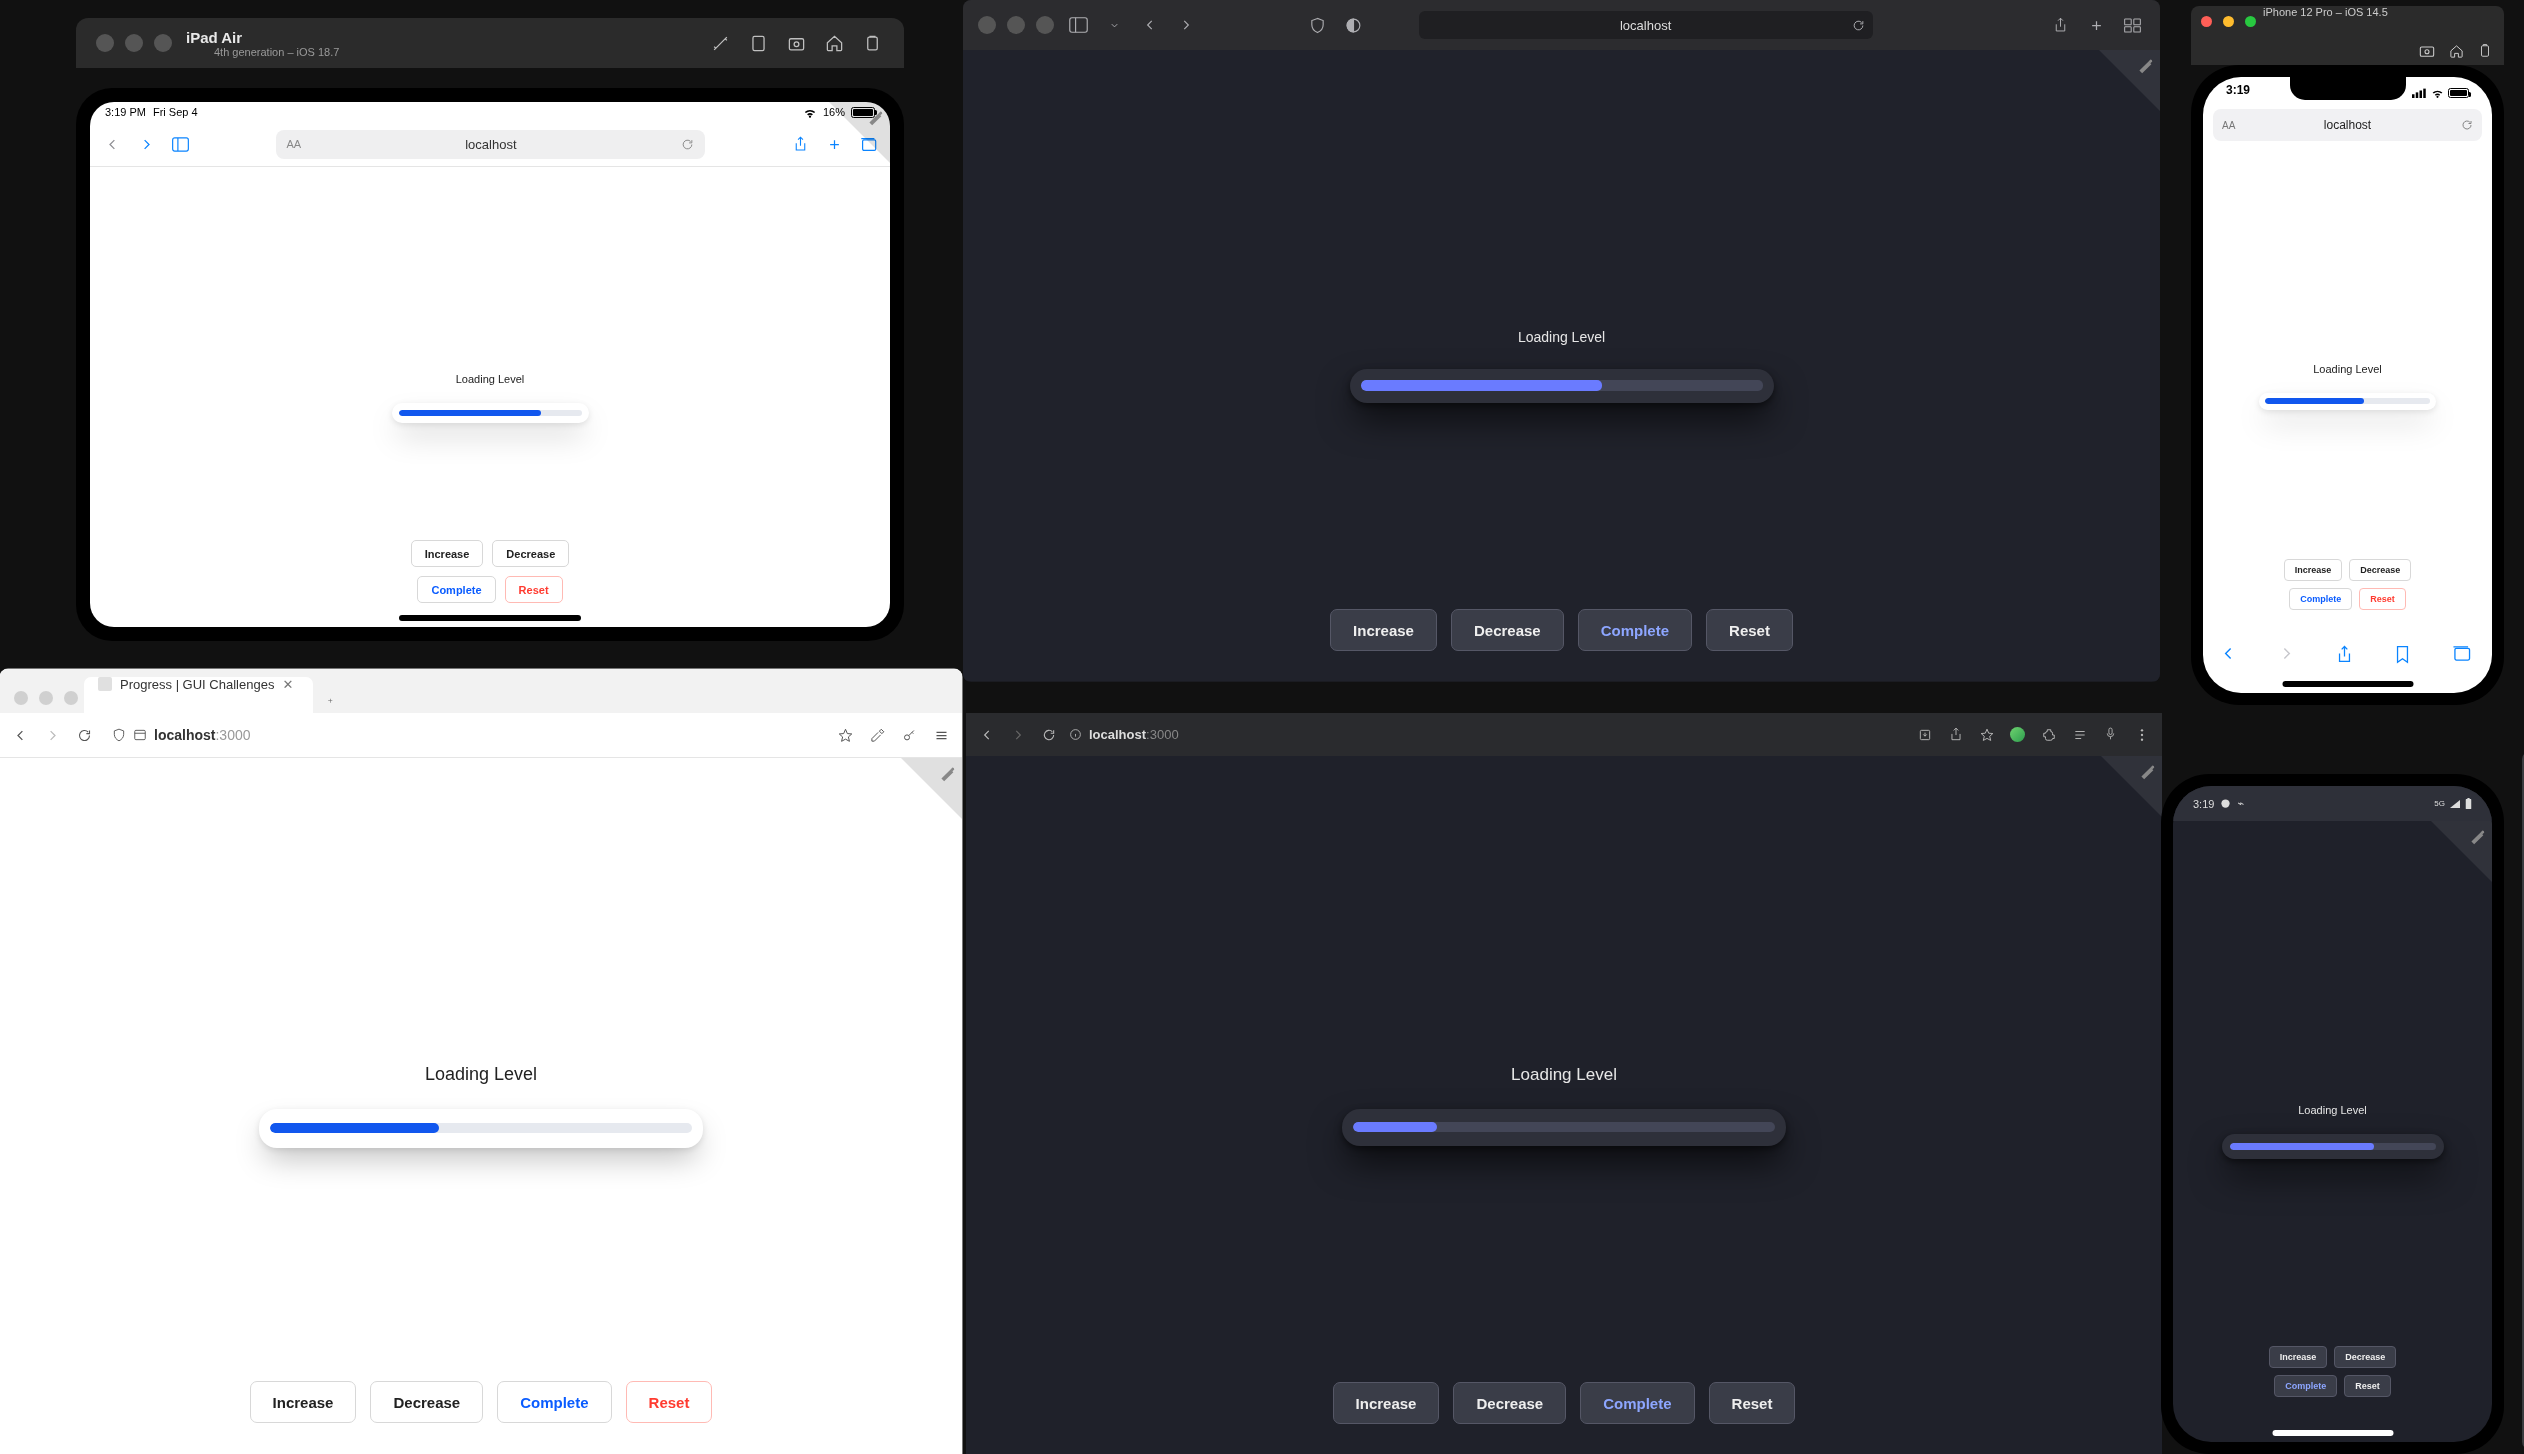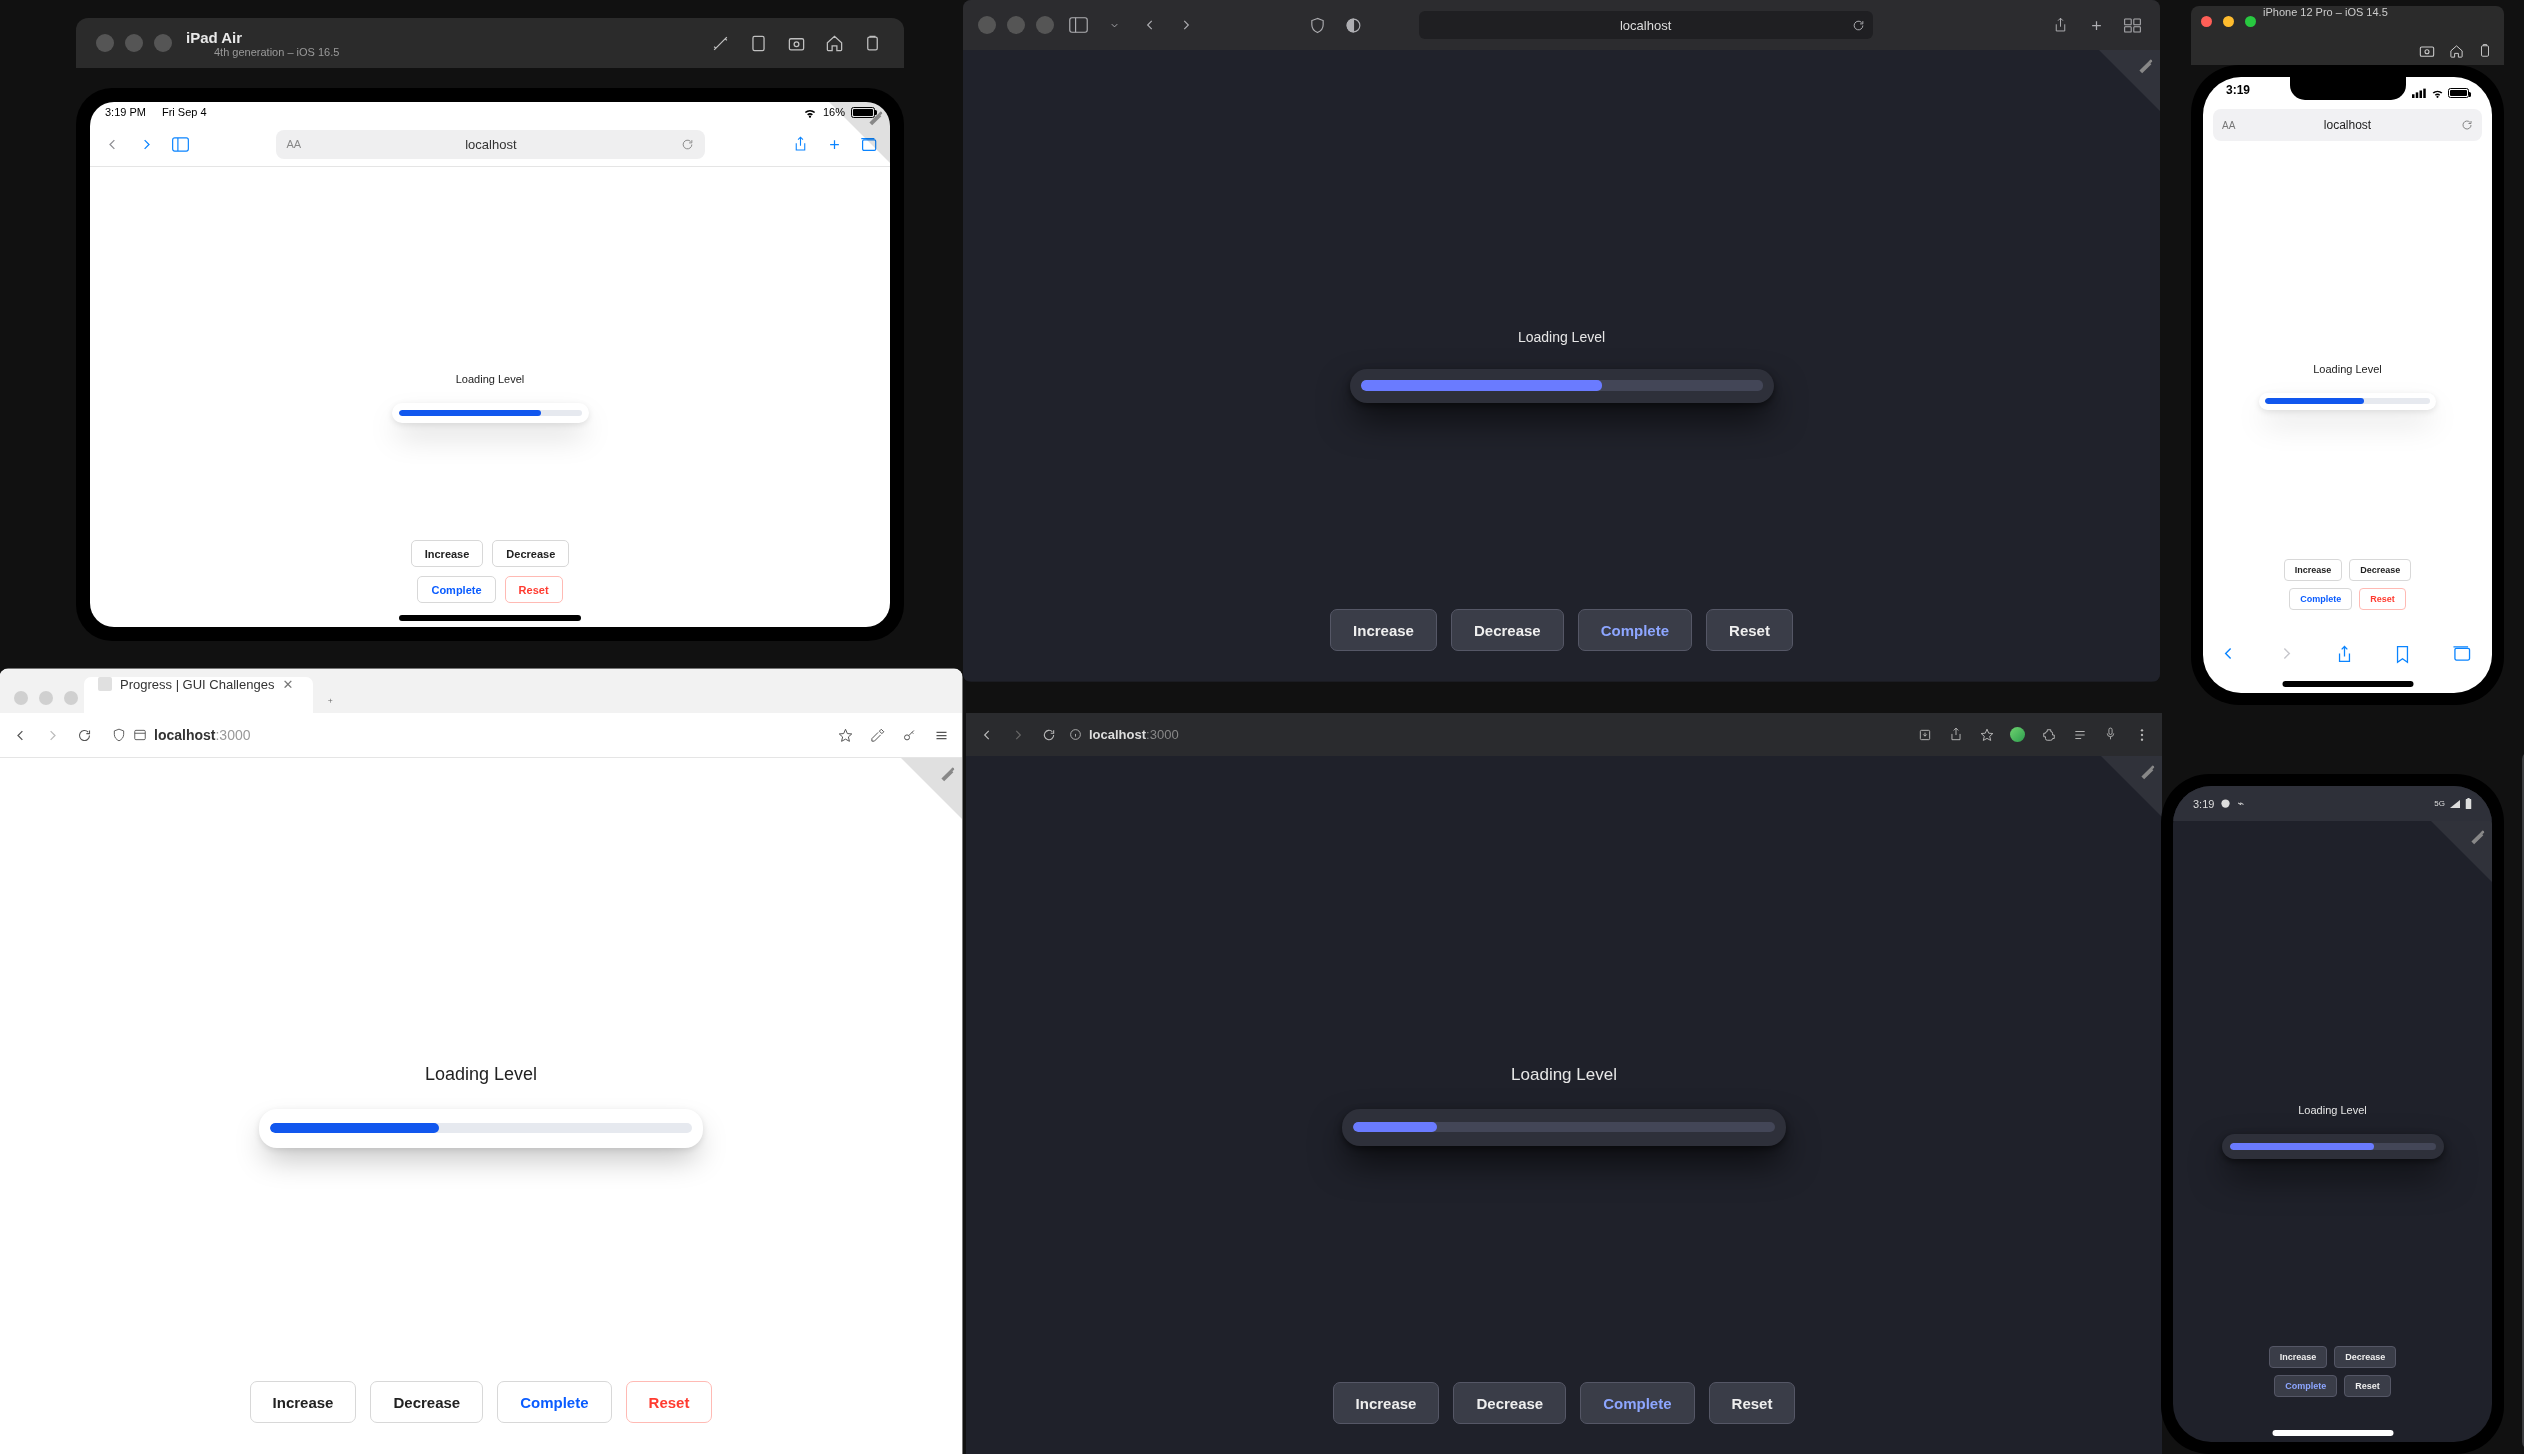--- a/index.html
+++ b/index.html
@@ -17,21 +17,21 @@
 
 .ipad-sim{position:absolute;left:76px;top:18px;width:828px}
 .ipad-sim-bar{height:50px;background:#2b2b2b;border-radius:12px 12px 0 0;display:flex;align-items:center;padding:0 20px;color:#a5a5a5;gap:14px}
 .ipad-sim-bar .title{color:#e8e8e8;font-size:15px;font-weight:600}
 .ipad-sim-bar .sub{color:#9a9a9a;font-size:11px;margin-left:28px}
 .ipad-sim-bar .spacer{flex:1}
 .ipad-sim-bar .ico{width:24px;height:24px;display:flex;align-items:center;justify-content:center;color:#c0c0c0}
 .ipad-frame{margin-top:20px;background:#000;border-radius:36px;padding:14px;position:relative}
 .ipad-screen{background:#fff;border-radius:24px;height:525px;position:relative;overflow:hidden}
 .ios-status{height:20px;display:flex;align-items:center;padding:0 15px;font-size:11px;color:#000}
-.ios-status .left{display:flex;gap:16px}
+.ios-status .left{display:flex;gap:7px}
 .ios-status .spacer{flex:1}
 .ios-status .right{display:flex;gap:6px;align-items:center}
 .battery{width:24px;height:11px;border:1px solid #000;border-radius:2.5px;position:relative}
 .battery::after{content:"";position:absolute;right:-3px;top:2.5px;width:2px;height:5px;background:#000;border-radius:0 1.5px 1.5px 0}
 .battery .fill{position:absolute;left:1px;top:1px;bottom:1px;background:#000;border-radius:1px}
 .safari-tb{height:45px;display:flex;align-items:center;padding:0 12px;gap:14px;border-bottom:0.5px solid #e5e5e5}
 .safari-tb .nav-ico{width:20px;height:20px;color:#8e8e93;display:flex;align-items:center;justify-content:center}
 .safari-tb .nav-ico.active{color:#0a84ff}
 .safari-url{flex:1;height:29px;max-width:429px;background:#efeff0;border-radius:8px;display:flex;align-items:center;justify-content:space-between;padding:0 11px;margin:0 auto;color:#333;font-size:13px}
 .safari-url .aa{color:#888;font-size:11px}
@@ -135,21 +135,21 @@
 
 <div class="ipad-sim">
   <div class="ipad-sim-bar">
     <div class="mac-dots">
       <div class="mac-dot grey"></div>
       <div class="mac-dot grey"></div>
       <div class="mac-dot grey"></div>
     </div>
     <div>
       <div class="title">iPad Air</div>
-      <div class="sub">4th generation – iOS 16.5</div>
+      <div class="sub">4th generation – iOS 18.7</div>
     </div>
     <div class="spacer"></div>
     <div class="ico">
           <svg viewBox="0 0 24 24" width="19" height="19" fill="none" stroke="currentColor" stroke-width="1.6">
             <path d="M4 20 20 4m-2 2 2 2M6 18l-2-2"></path>
           </svg>
         </div>
     <div class="ico">
           <svg viewBox="0 0 24 24" width="19" height="19" fill="none" stroke="currentColor" stroke-width="1.6">
             <rect x="5" y="3" width="14" height="18" rx="2"></rect>

